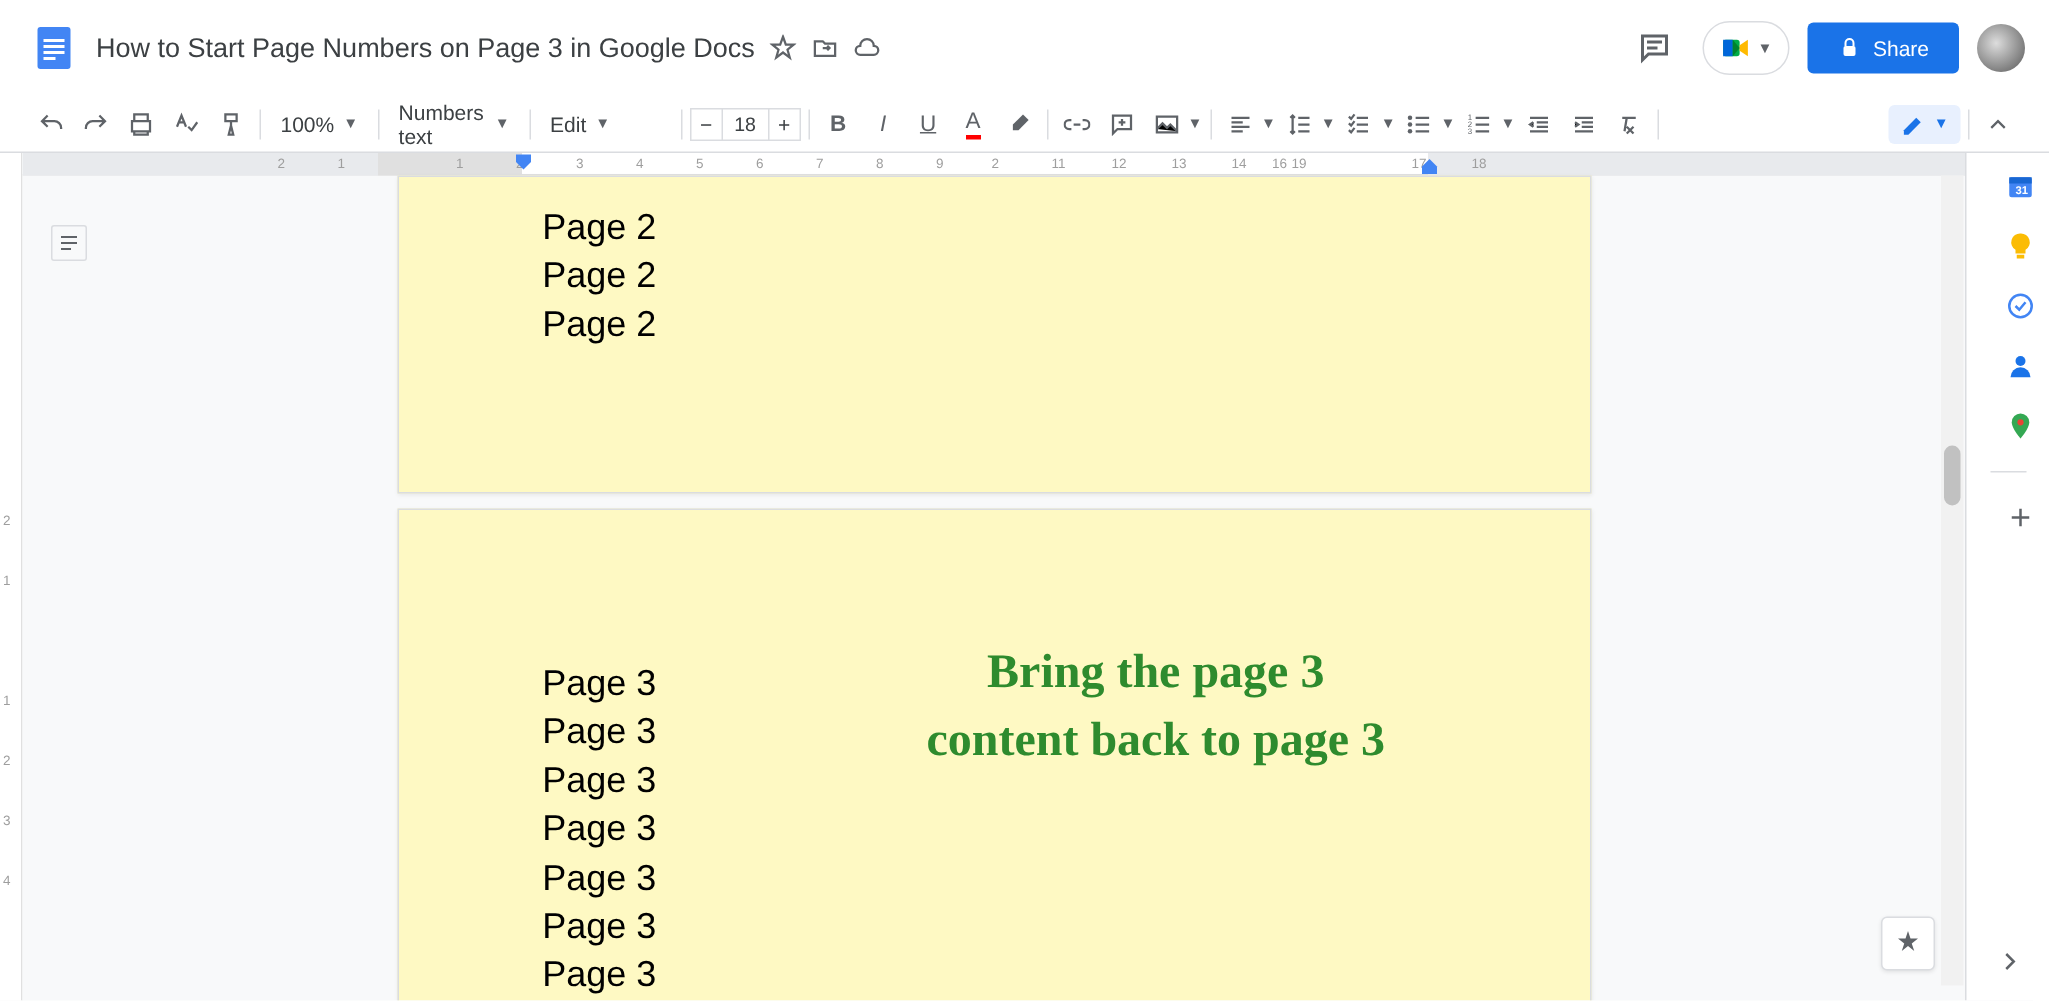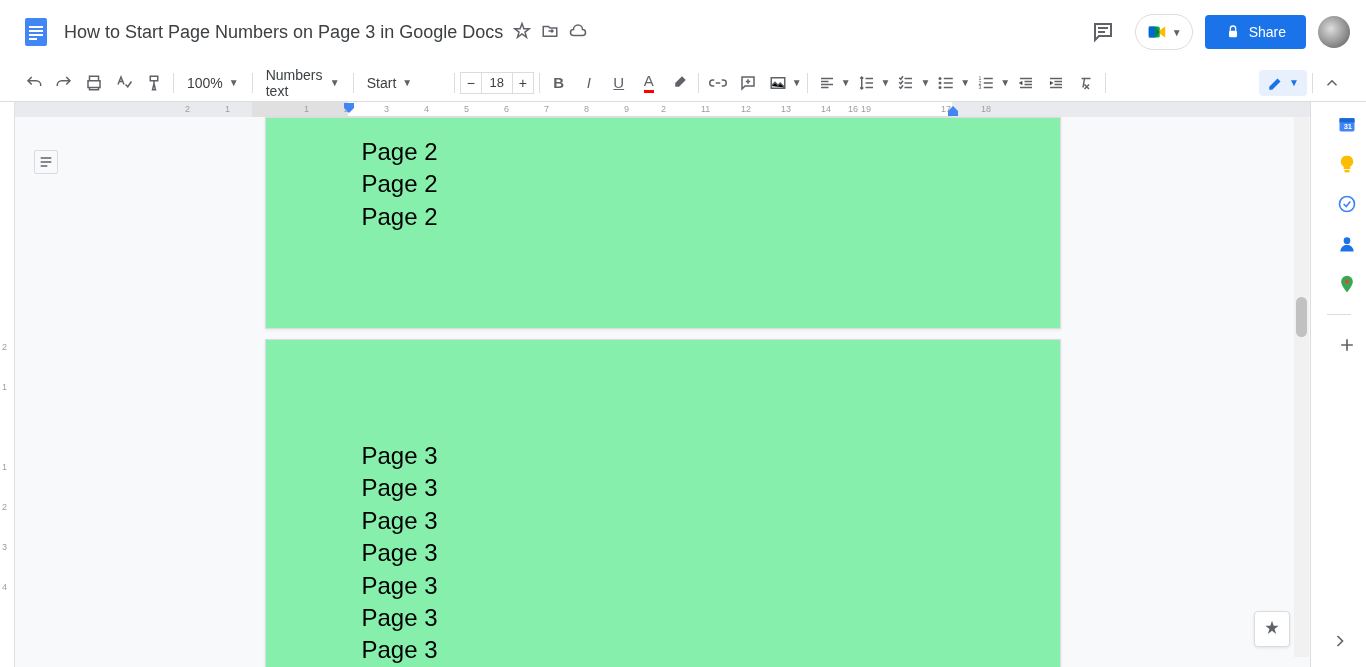--- a/index.html
+++ b/index.html
@@ -1,21 +1,21 @@
 <!DOCTYPE html>
 <html><head>
 <meta charset="utf-8">
 <style>
 * { margin: 0; padding: 0; box-sizing: border-box; }
 body { font-family: Arial, sans-serif; background: #fff; overflow: hidden; width: 1366px; height: 667px; position: relative; }
 
 .header { display: flex; align-items: center; height: 64px; padding: 0 16px; }
 .logo { width: 40px; height: 40px; display: flex; align-items: center; justify-content: center; margin-right: 8px; }
 .title-area { flex: 1; }
-.title-row { display: flex; gap: 10px; }
+.title-row { display: flex; align-items: center; gap: 10px; }
 .doc-title { font-size: 18px; color: #3c4043; }
 .title-icon { width: 18px; height: 18px; fill: #5f6368; cursor: pointer; }
 .menu-row { display: flex; gap: 2px; margin-top: 2px; align-items: center; }
 .menu-item { padding: 4px 7px; font-size: 14px; color: #202124; cursor: pointer; border-radius: 4px; }
 .last-edit { font-size: 14px; color: #5f6368; text-decoration: underline; margin-left: 16px; cursor: pointer; }
 .header-right { display: flex; align-items: center; gap: 12px; }
 .icon-btn { width: 40px; height: 40px; display: flex; align-items: center; justify-content: center; cursor: pointer; border-radius: 50%; }
 .meet-btn { display: flex; align-items: center; gap: 4px; padding: 6px 10px; border: 1px solid #dadce0; border-radius: 20px; cursor: pointer; }
 .share-btn { display: flex; align-items: center; gap: 8px; padding: 9px 20px; background: #1a73e8; color: #fff; border: none; border-radius: 4px; font-size: 14px; font-weight: 500; cursor: pointer; }
 .avatar { width: 32px; height: 32px; border-radius: 50%; background: #666; }
@@ -33,21 +33,21 @@
 .main-area { display: flex; height: calc(100% - 102px); }
 .vert-ruler { width: 15px; background: #fff; border-right: 1px solid #e0e0e0; position: relative; font-size: 9px; color: #9e9e9e; }
 .vert-ruler .tick { position: absolute; left: 2px; }
 .doc-scroll { flex: 1; background: #f8f9fa; overflow: hidden; position: relative; }
 .horiz-ruler { height: 15px; background: #fff; border-bottom: 1px solid #e0e0e0; position: relative; font-size: 9px; color: #9e9e9e; }
 .horiz-ruler .htick { position: absolute; top: 2px; }
 .horiz-ruler .marker-left { position: absolute; top: 0; }
 .horiz-ruler .marker-right { position: absolute; top: 0; }
 .ruler-gray { position: absolute; top: 0; height: 15px; background: #e8eaed; }
 .pages-area { padding: 0; position: relative; }
-.page { width: 796px; margin: 0 auto 10px; background: #86efac; border: 1px solid #dadce0; box-shadow: 0 1px 3px rgba(0,0,0,0.08); position: relative; }
+.page { width: 796px; margin: 0 auto 10px; background: #fef9c3; border: 1px solid #dadce0; box-shadow: 0 1px 3px rgba(0,0,0,0.08); position: relative; }
 .page-content { padding: 0 96px; font-size: 24px; color: #000; line-height: 1.35; }
 .page2 { height: 210px; padding-top: 18px; }
 .page3 { height: 560px; padding-top: 100px; }
 .annotation { position: absolute; font-family: 'Comic Sans MS', cursive; font-size: 32px; color: #2e8b2e; font-weight: bold; line-height: 1.4; text-align: center; }
 .outline-box { position: absolute; left: 34px; top: 150px; width: 24px; height: 24px; border: 1px solid #dadce0; border-radius: 2px; display: flex; align-items: center; justify-content: center; cursor: pointer; }
 
 .right-sidebar { width: 56px; border-left: 1px solid #dadce0; display: flex; flex-direction: column; align-items: center; padding-top: 12px; gap: 20px; }
 .rs-icon { width: 20px; height: 20px; cursor: pointer; display: flex; align-items: center; justify-content: flex-end; margin-left: 16px; }
 .rs-sep { width: 24px; height: 1px; background: #dadce0; }
 .rs-expand { position: absolute; bottom: 16px; right: 16px; cursor: pointer; }
@@ -146,21 +146,21 @@
       <span>100%</span>
       <span class="caret">▼</span>
     </div>
   <div class="tb-sep"></div>
   <div class="tb-select" style="width:90px">
       <span>Numbers text</span>
       <span class="caret">▼</span>
     </div>
   <div class="tb-sep"></div>
   <div class="tb-select" style="width:90px">
-      <span>Start</span>
+      <span>Edit</span>
       <span class="caret">▼</span>
     </div>
   <div class="tb-sep"></div>
   <div class="font-size-box">
     <div class="fs-btn">−</div>
     <input class="fs-input" value="18" style="">
     <div class="fs-btn">+</div>
   </div>
   <div class="tb-sep"></div>
   <div class="tb-btn">
@@ -333,20 +333,22 @@
           <div>Page 3</div>
           <div>Page 3</div>
           <div>Page 3</div>
           <div>Page 3</div>
           <div>Page 3</div>
           <div>Page 3</div>
           <div>Page 3</div>
           <div>Page 3</div>
         </div>
         <div class="annotation" style="left:290px;top:85px;width:430px">
+          <div>Bring the page 3</div>
+          <div>content back to page 3</div>
         </div>
       </div>
     </div>
   </div>
 
   <div class="right-sidebar">
     <div class="rs-icon">
         <svg width="20" height="20" viewBox="0 0 24 24">
           <rect x="3" y="5" width="18" height="16" rx="2" fill="#4285f4"></rect>
           <rect x="3" y="5" width="18" height="5" fill="#1967d2"></rect>

